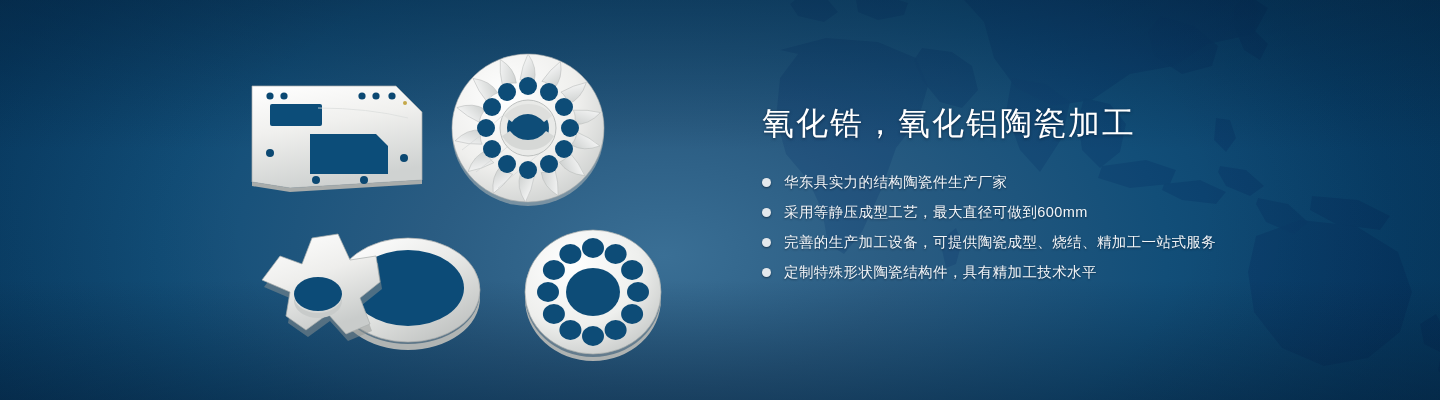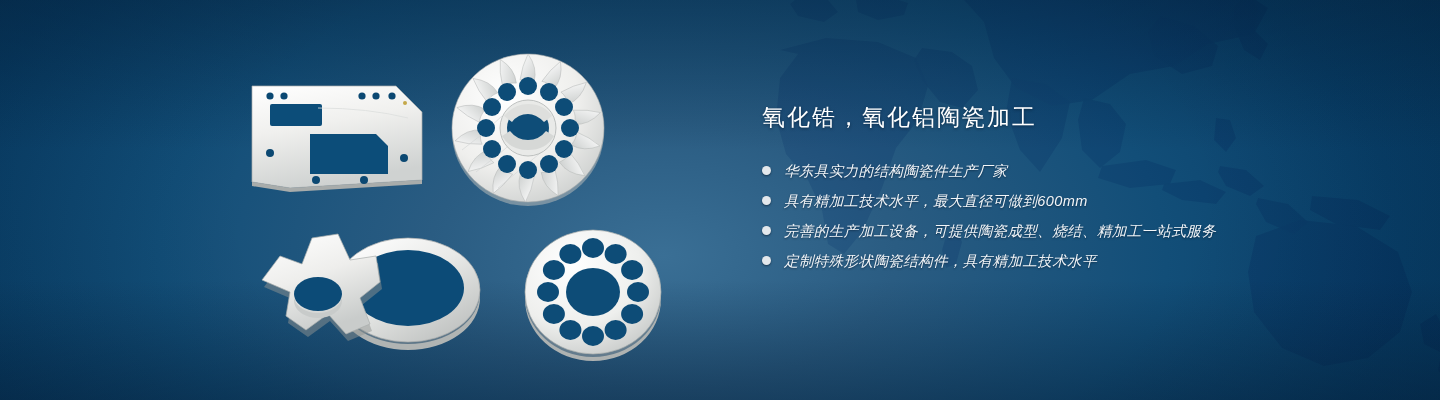--- a/index.html
+++ b/index.html
@@ -45,21 +45,21 @@
     mix-blend-mode:soft-light;
     pointer-events:none;
   }
   .worldmap svg { width:100%; height:100%; display:block; }
 
   
   .content {
     position:absolute; left:762px; top:103px; width:620px;
   }
   .headline {
-    font-size:23px;
+    font-size:32px;
     font-weight:400;
     letter-spacing:2px;
     color:#ffffff;
     line-height:1.25;
     text-shadow:0 1px 3px rgba(0,16,34,0.55);
     white-space:nowrap;
   }
   .bullets { margin-top:28px; }
   .bullet-row {
     display:flex; align-items:center;
@@ -73,21 +73,20 @@
     flex:0 0 auto;
     box-shadow:0 1px 2px rgba(0,10,24,0.5);
   }
   .bullet-text {
     font-size:14.5px;
     color:#f2f5f8;
     letter-spacing:0.4px;
     line-height:22px;
     white-space:nowrap;
     text-shadow:0 1px 2px rgba(0,14,30,0.5);
-    font-style:italic;
   }
 
   
   .products { position:absolute; left:0; top:0; width:740px; height:400px; }
   .products svg { position:absolute; display:block; }
 
   #plate-svg    { left:248px; top:78px;  }
   #impeller-svg { left:448px; top:48px;  }
   #cross-svg    { left:248px; top:222px; }
   #disc-svg     { left:518px; top:222px; }
@@ -300,21 +299,21 @@
   <div class="content">
     <div class="headline">氧化锆，氧化铝陶瓷加工</div>
 
     <div class="bullets">
       <div class="bullet-row">
         <span class="bullet-dot"></span>
         <span class="bullet-text">华东具实力的结构陶瓷件生产厂家</span>
       </div>
       <div class="bullet-row">
         <span class="bullet-dot"></span>
-        <span class="bullet-text">具有精加工技术水平，最大直径可做到600mm</span>
+        <span class="bullet-text">采用等静压成型工艺，最大直径可做到600mm</span>
       </div>
       <div class="bullet-row">
         <span class="bullet-dot"></span>
         <span class="bullet-text">完善的生产加工设备，可提供陶瓷成型、烧结、精加工一站式服务</span>
       </div>
       <div class="bullet-row">
         <span class="bullet-dot"></span>
         <span class="bullet-text">定制特殊形状陶瓷结构件，具有精加工技术水平</span>
       </div>
     </div>

